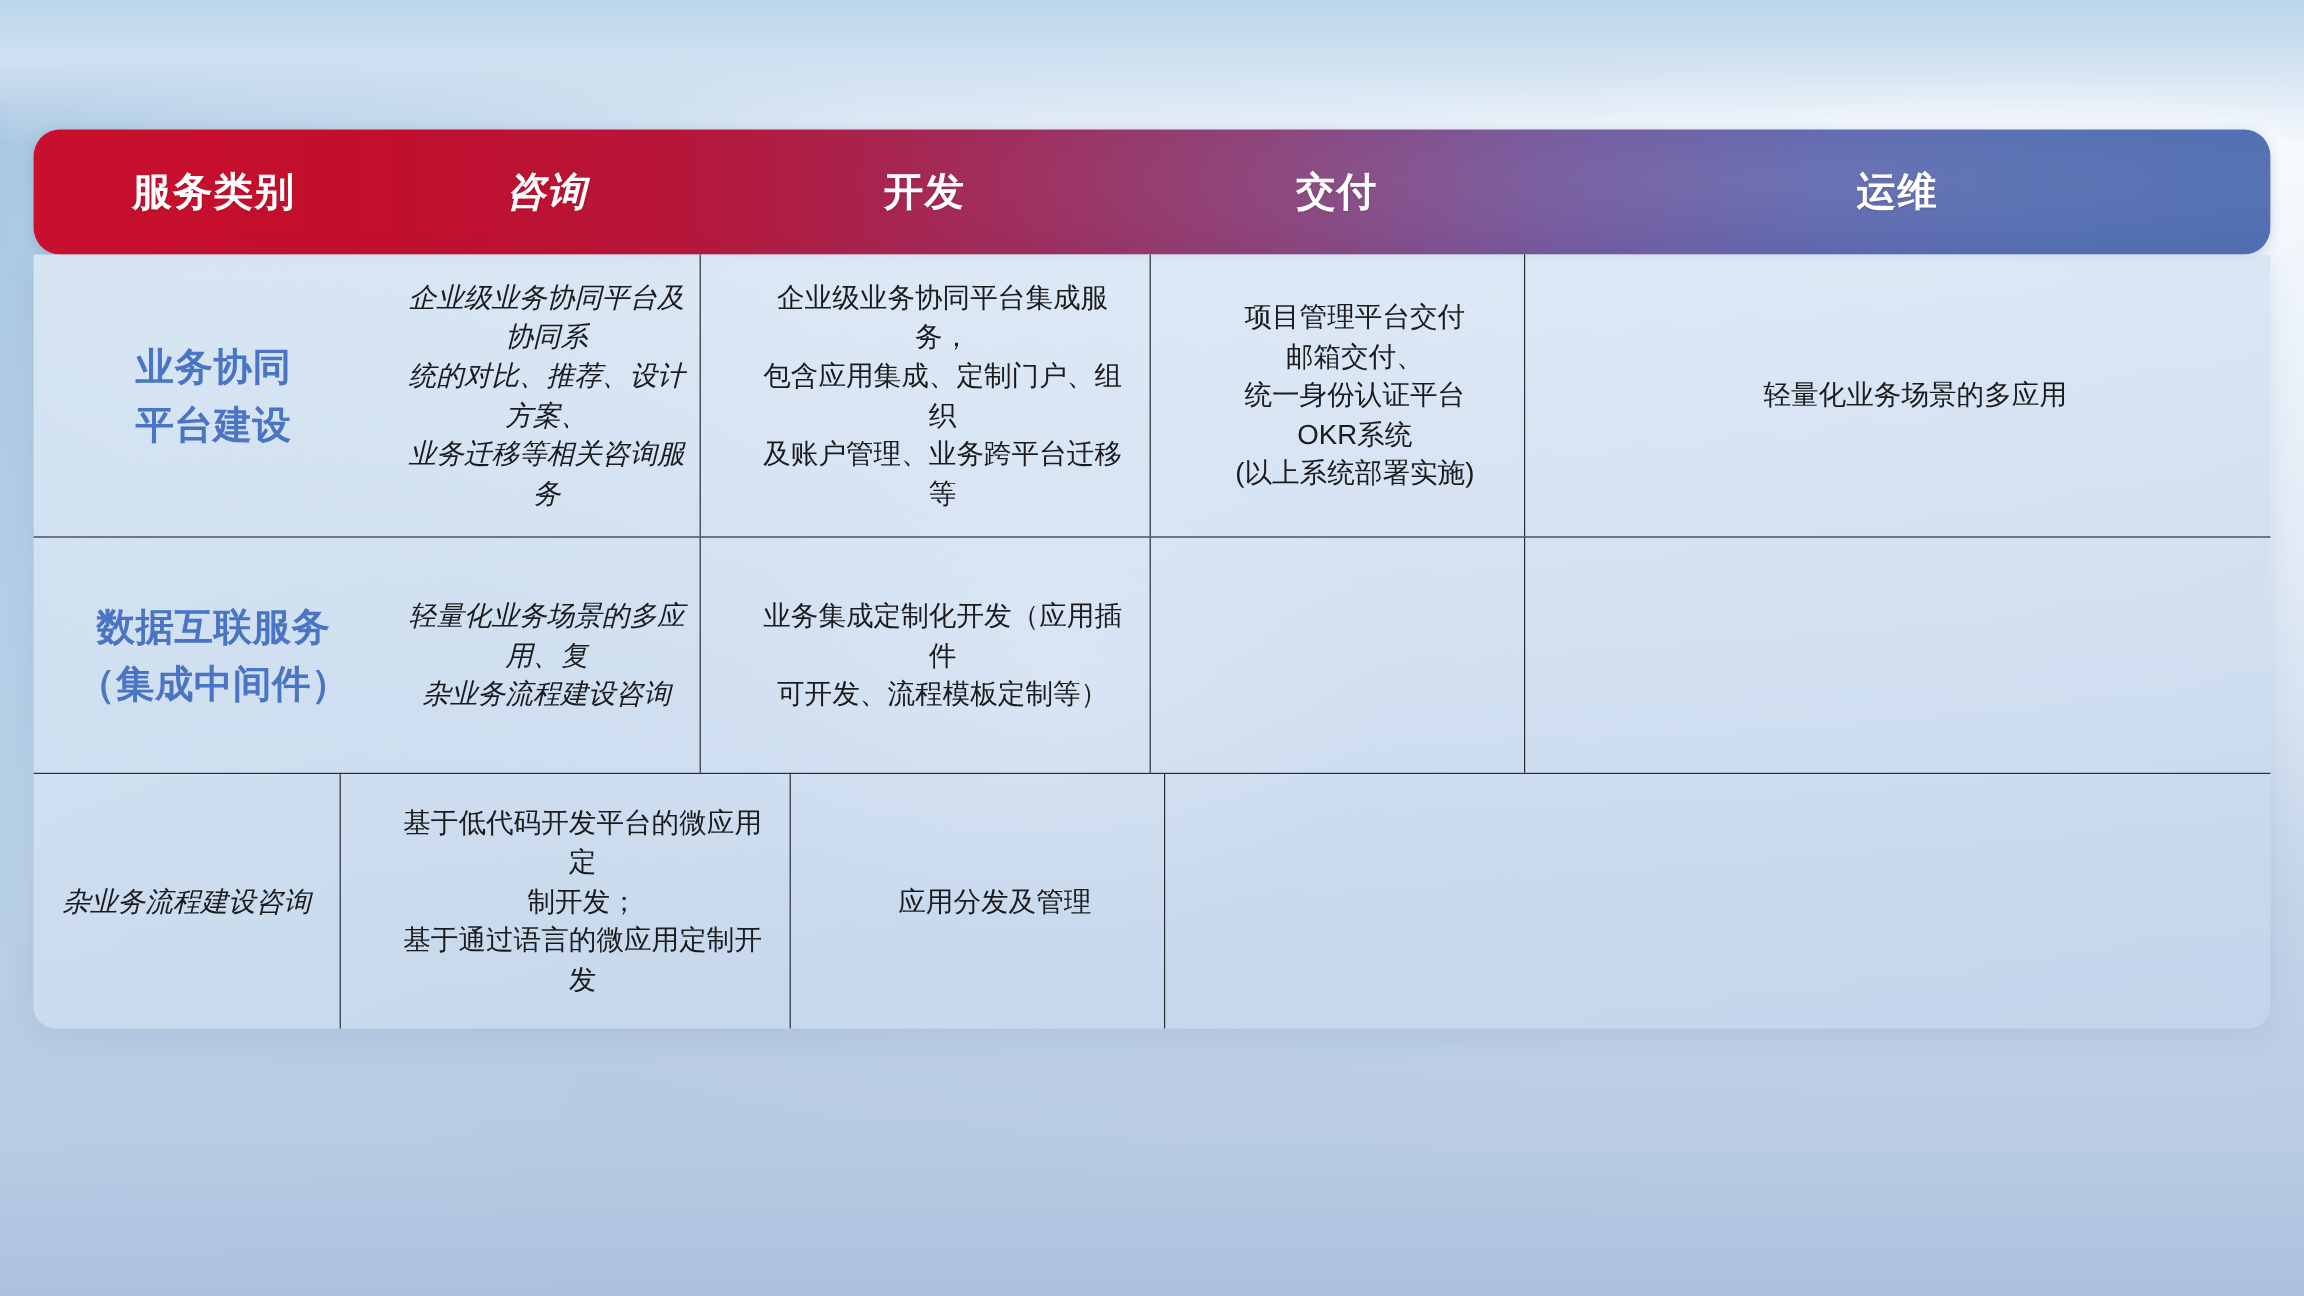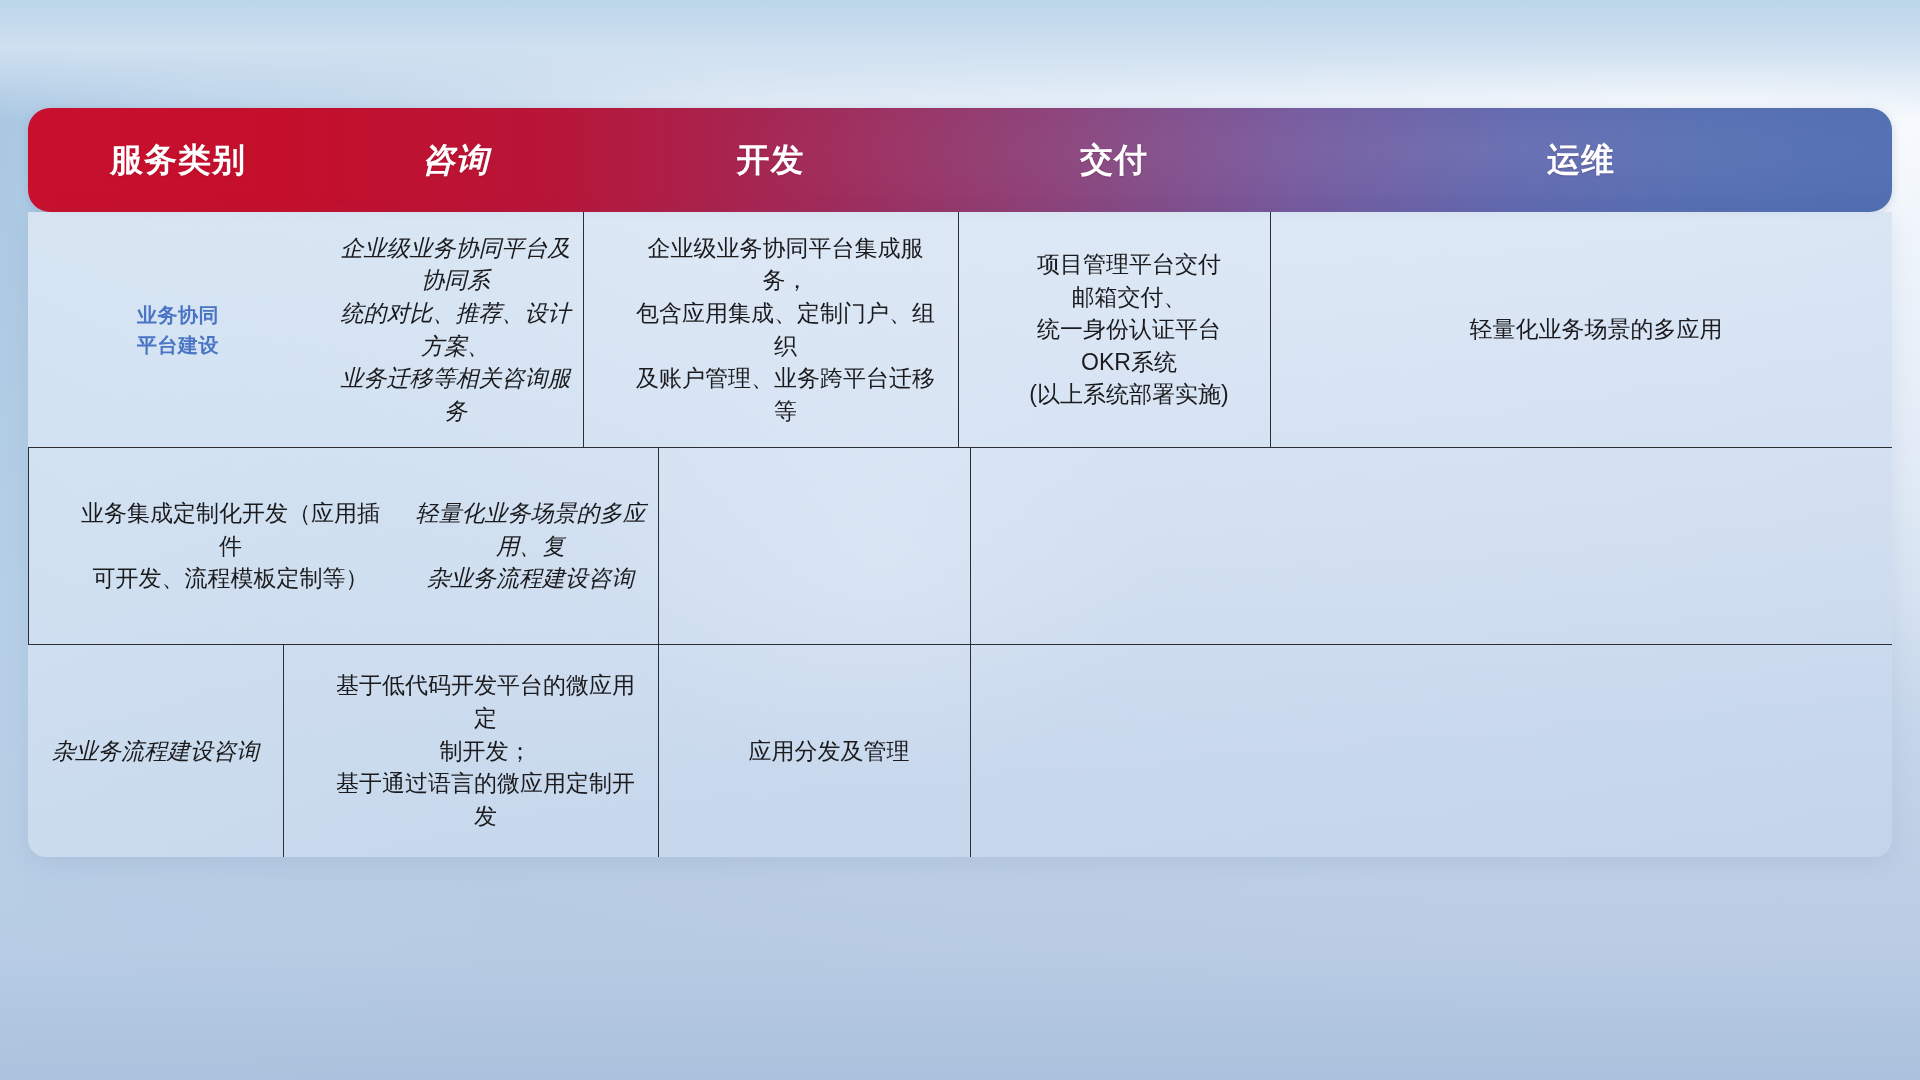--- a/index.html
+++ b/index.html
@@ -102,21 +102,21 @@
   .c2{width:375px;}
   .c3{width:312px;}
   .c4{width:622px;}
 
   .r0h{height:235px;}
   .r1h{height:196px;}
   .r2h{height:212px;}
 
   .rowlabel{
     color:#4a74c4;
-    font-size:20px;
+    font-size:32px;
     font-weight:bold;
     line-height:1.5;
     white-space:pre-line;
     letter-spacing:.5px;
   }
   .celltext{
     color:#1b1b1e;
     font-size:23px;
     line-height:1.42;
     white-space:pre-line;
@@ -164,27 +164,31 @@
 统一身份认证平台
 OKR系统
 (以上系统部署实施)</span>
       </div>
       <div class="bcell c4 divider">
         <span class="celltext">轻量化业务场景的多应用</span>
       </div>
     </div>
 
     <div class="brow r1h">
+      <div class="bcell c0">
+        <span class="rowlabel">数据互联服务
+（集成中间件）</span>
+      </div>
+      <div class="bcell c1">
+        <span class="celltext">轻量化业务场景的多应用、复
+杂业务流程建设咨询</span>
+      </div>
       <div class="bcell c2 divider">
         <span class="celltext">业务集成定制化开发（应用插件
 可开发、流程模板定制等）</span>
-      </div>
-      <div class="bcell c1">
-        <span class="celltext">轻量化业务场景的多应用、复
-杂业务流程建设咨询</span>
       </div>
       <div class="bcell c3 divider">
         <span class="celltext"></span>
       </div>
       <div class="bcell c4 divider">
         <span class="celltext"></span>
       </div>
     </div>
 
     <div class="brow r2h">

